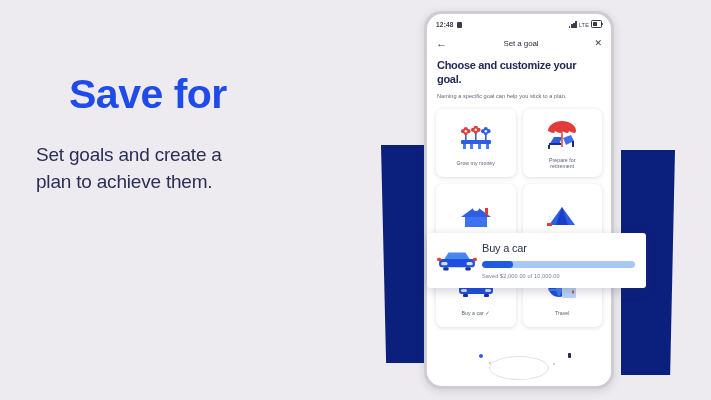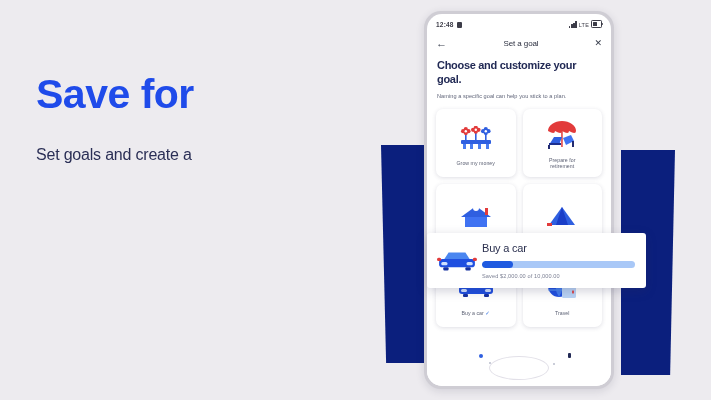--- a/index.html
+++ b/index.html
@@ -14,25 +14,25 @@
   
   .copy{position:absolute;left:36px;top:70px;width:330px;}
   .headline{
     color:#1f4bea;
     font-size:41px;
     line-height:49px;
     font-weight:bold;
     letter-spacing:-0.5px;
     margin:0;
   }
-  .headline span{display:block;}
+  .headline span{display:block;margin-left:33px;}
   .subhead{
     margin:22px 0 4px 0;
     color:#2b2f56;
-    font-size:16px;
+    font-size:19px;
     line-height:27px;
     font-weight:400;
     letter-spacing:-0.2px;
   }
   .subhead span{display:block;}
 
   
   .navy{position:absolute;background:#0b1f7d;}
   .navy-left{
     left:381px;top:145px;width:64px;height:218px;
@@ -164,20 +164,21 @@
 <body>
 
 <div id="stage">
 
   <div class="copy">
     <h1 class="headline">
       <span>Save for</span>
     </h1>
     <p class="subhead">
       <span>Set goals and create a</span>
+      <span>plan to achieve them.</span>
     </p>
   </div>
 
   <div class="navy navy-left"></div>
   <div class="navy navy-right"></div>
 
   <div class="phone">
     <div class="phone-screen">
 
       <div class="statusbar">

